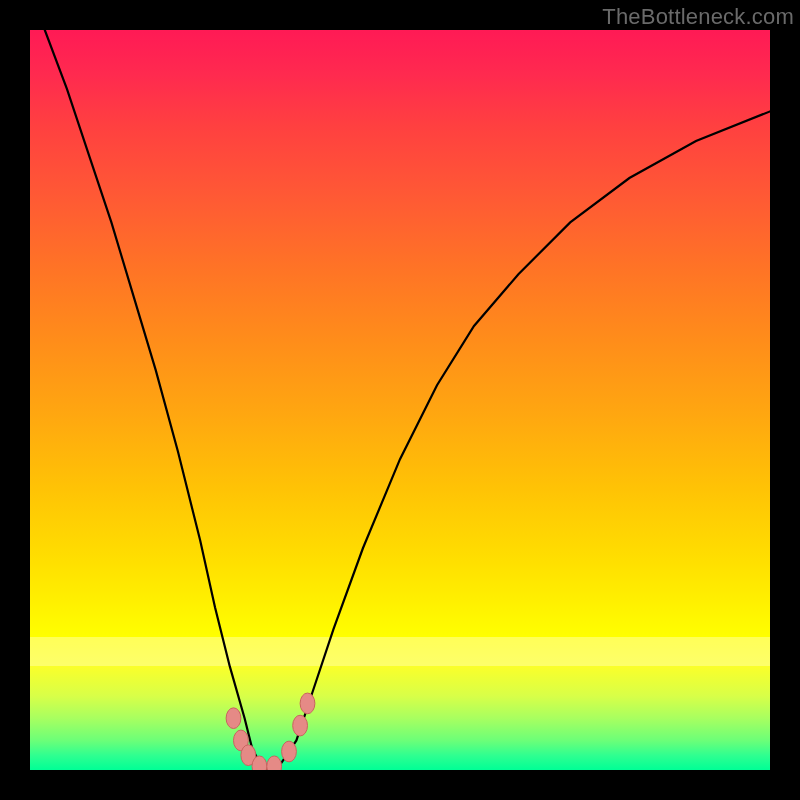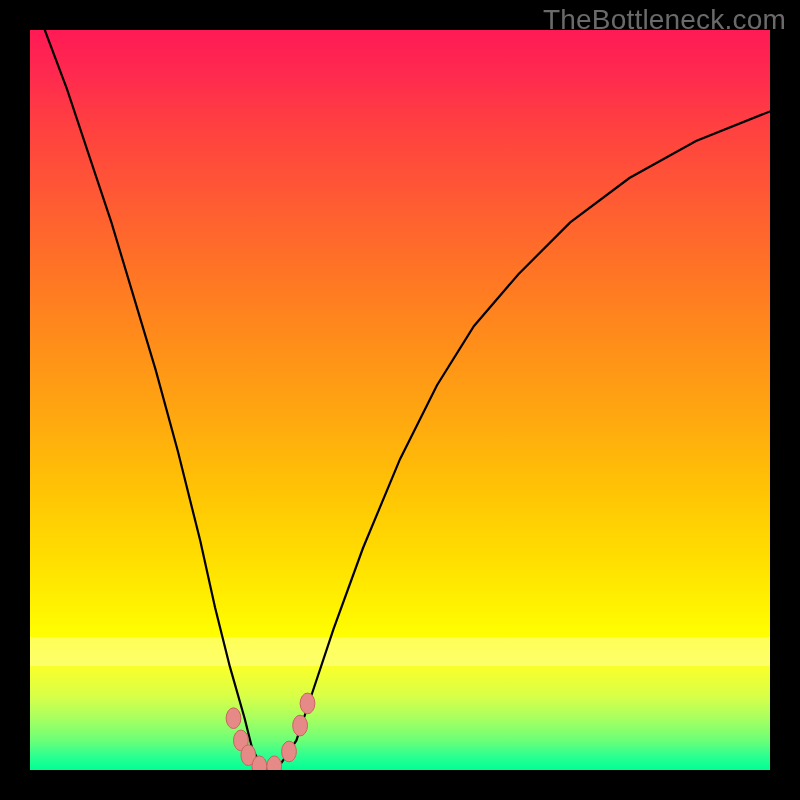--- a/index.html
+++ b/index.html
@@ -13,23 +13,23 @@
   }
   .frame {
     position: relative;
     width: 800px;
     height: 800px;
     background: #000;
   }
   .watermark {
     position: absolute;
     top: 4px;
-    right: 14px;
+    right: 6px;
     color: #6a6a6a;
-    font-size: 28px;
+    font-size: 22px;
     font-weight: 500;
     letter-spacing: 0.2px;
     z-index: 20;
   }
   .plot-area {
     position: absolute;
     left: 30px;
     top: 30px;
     width: 740px;
     height: 740px;

